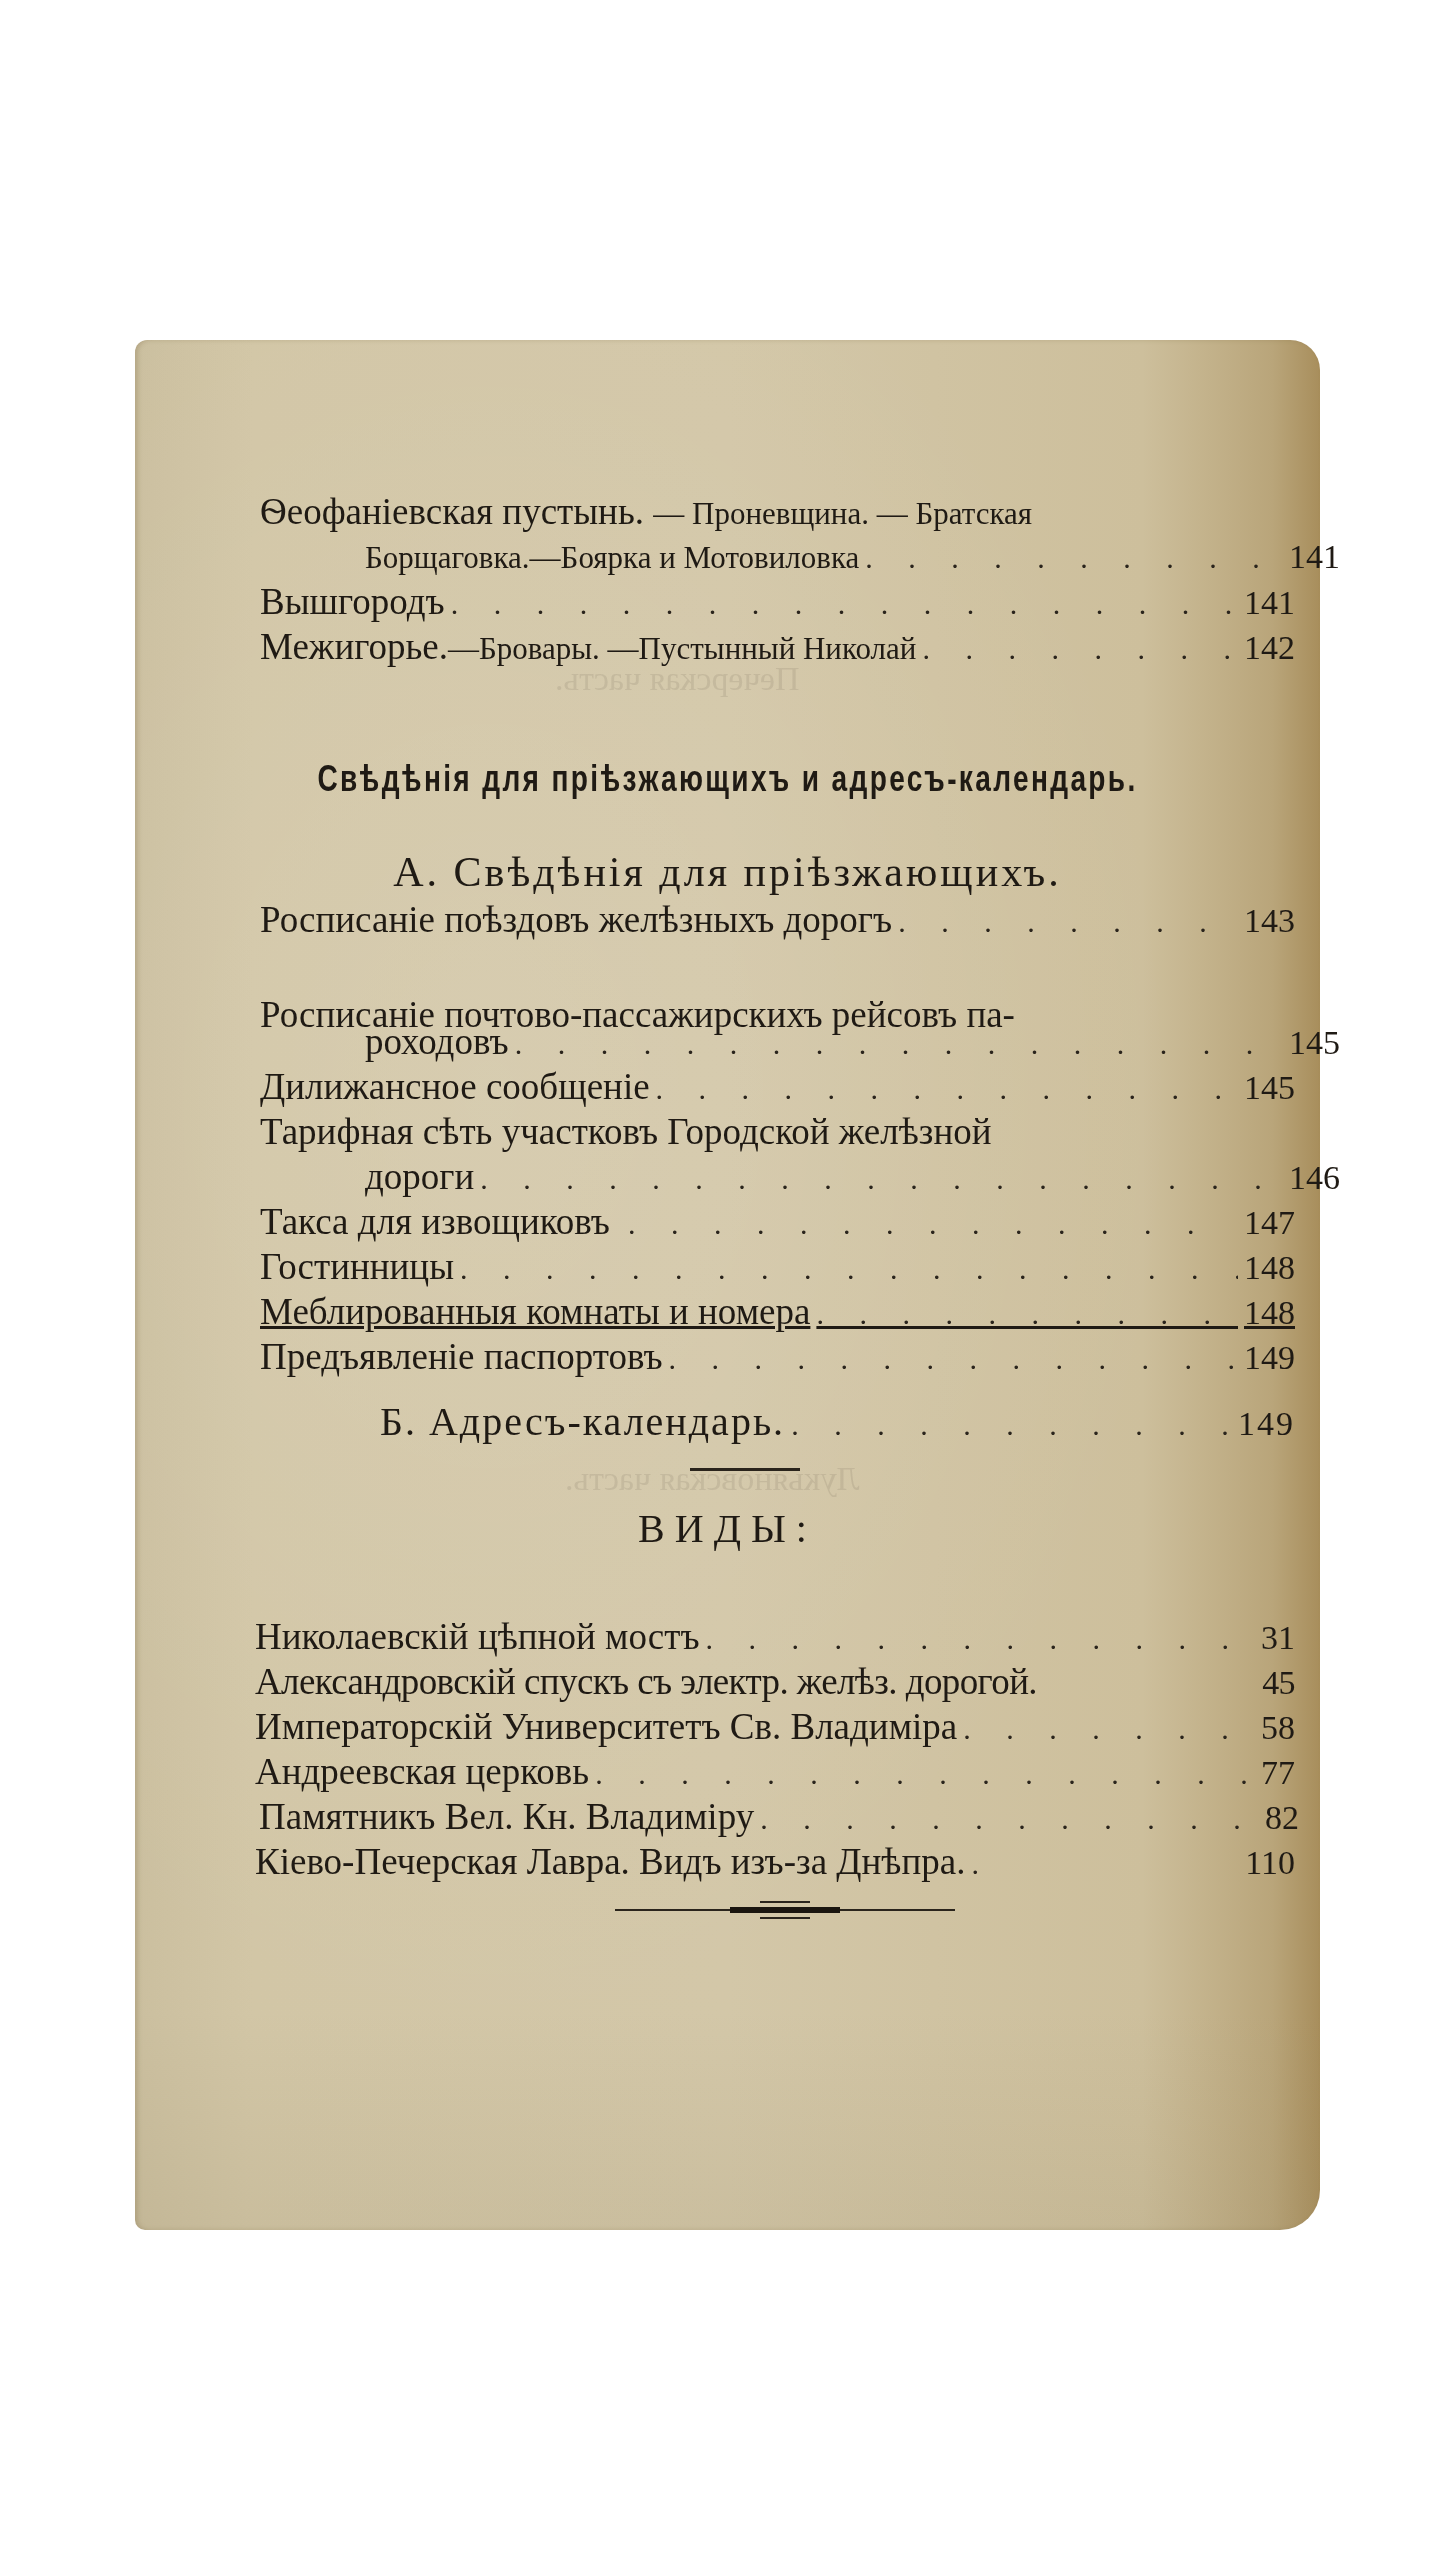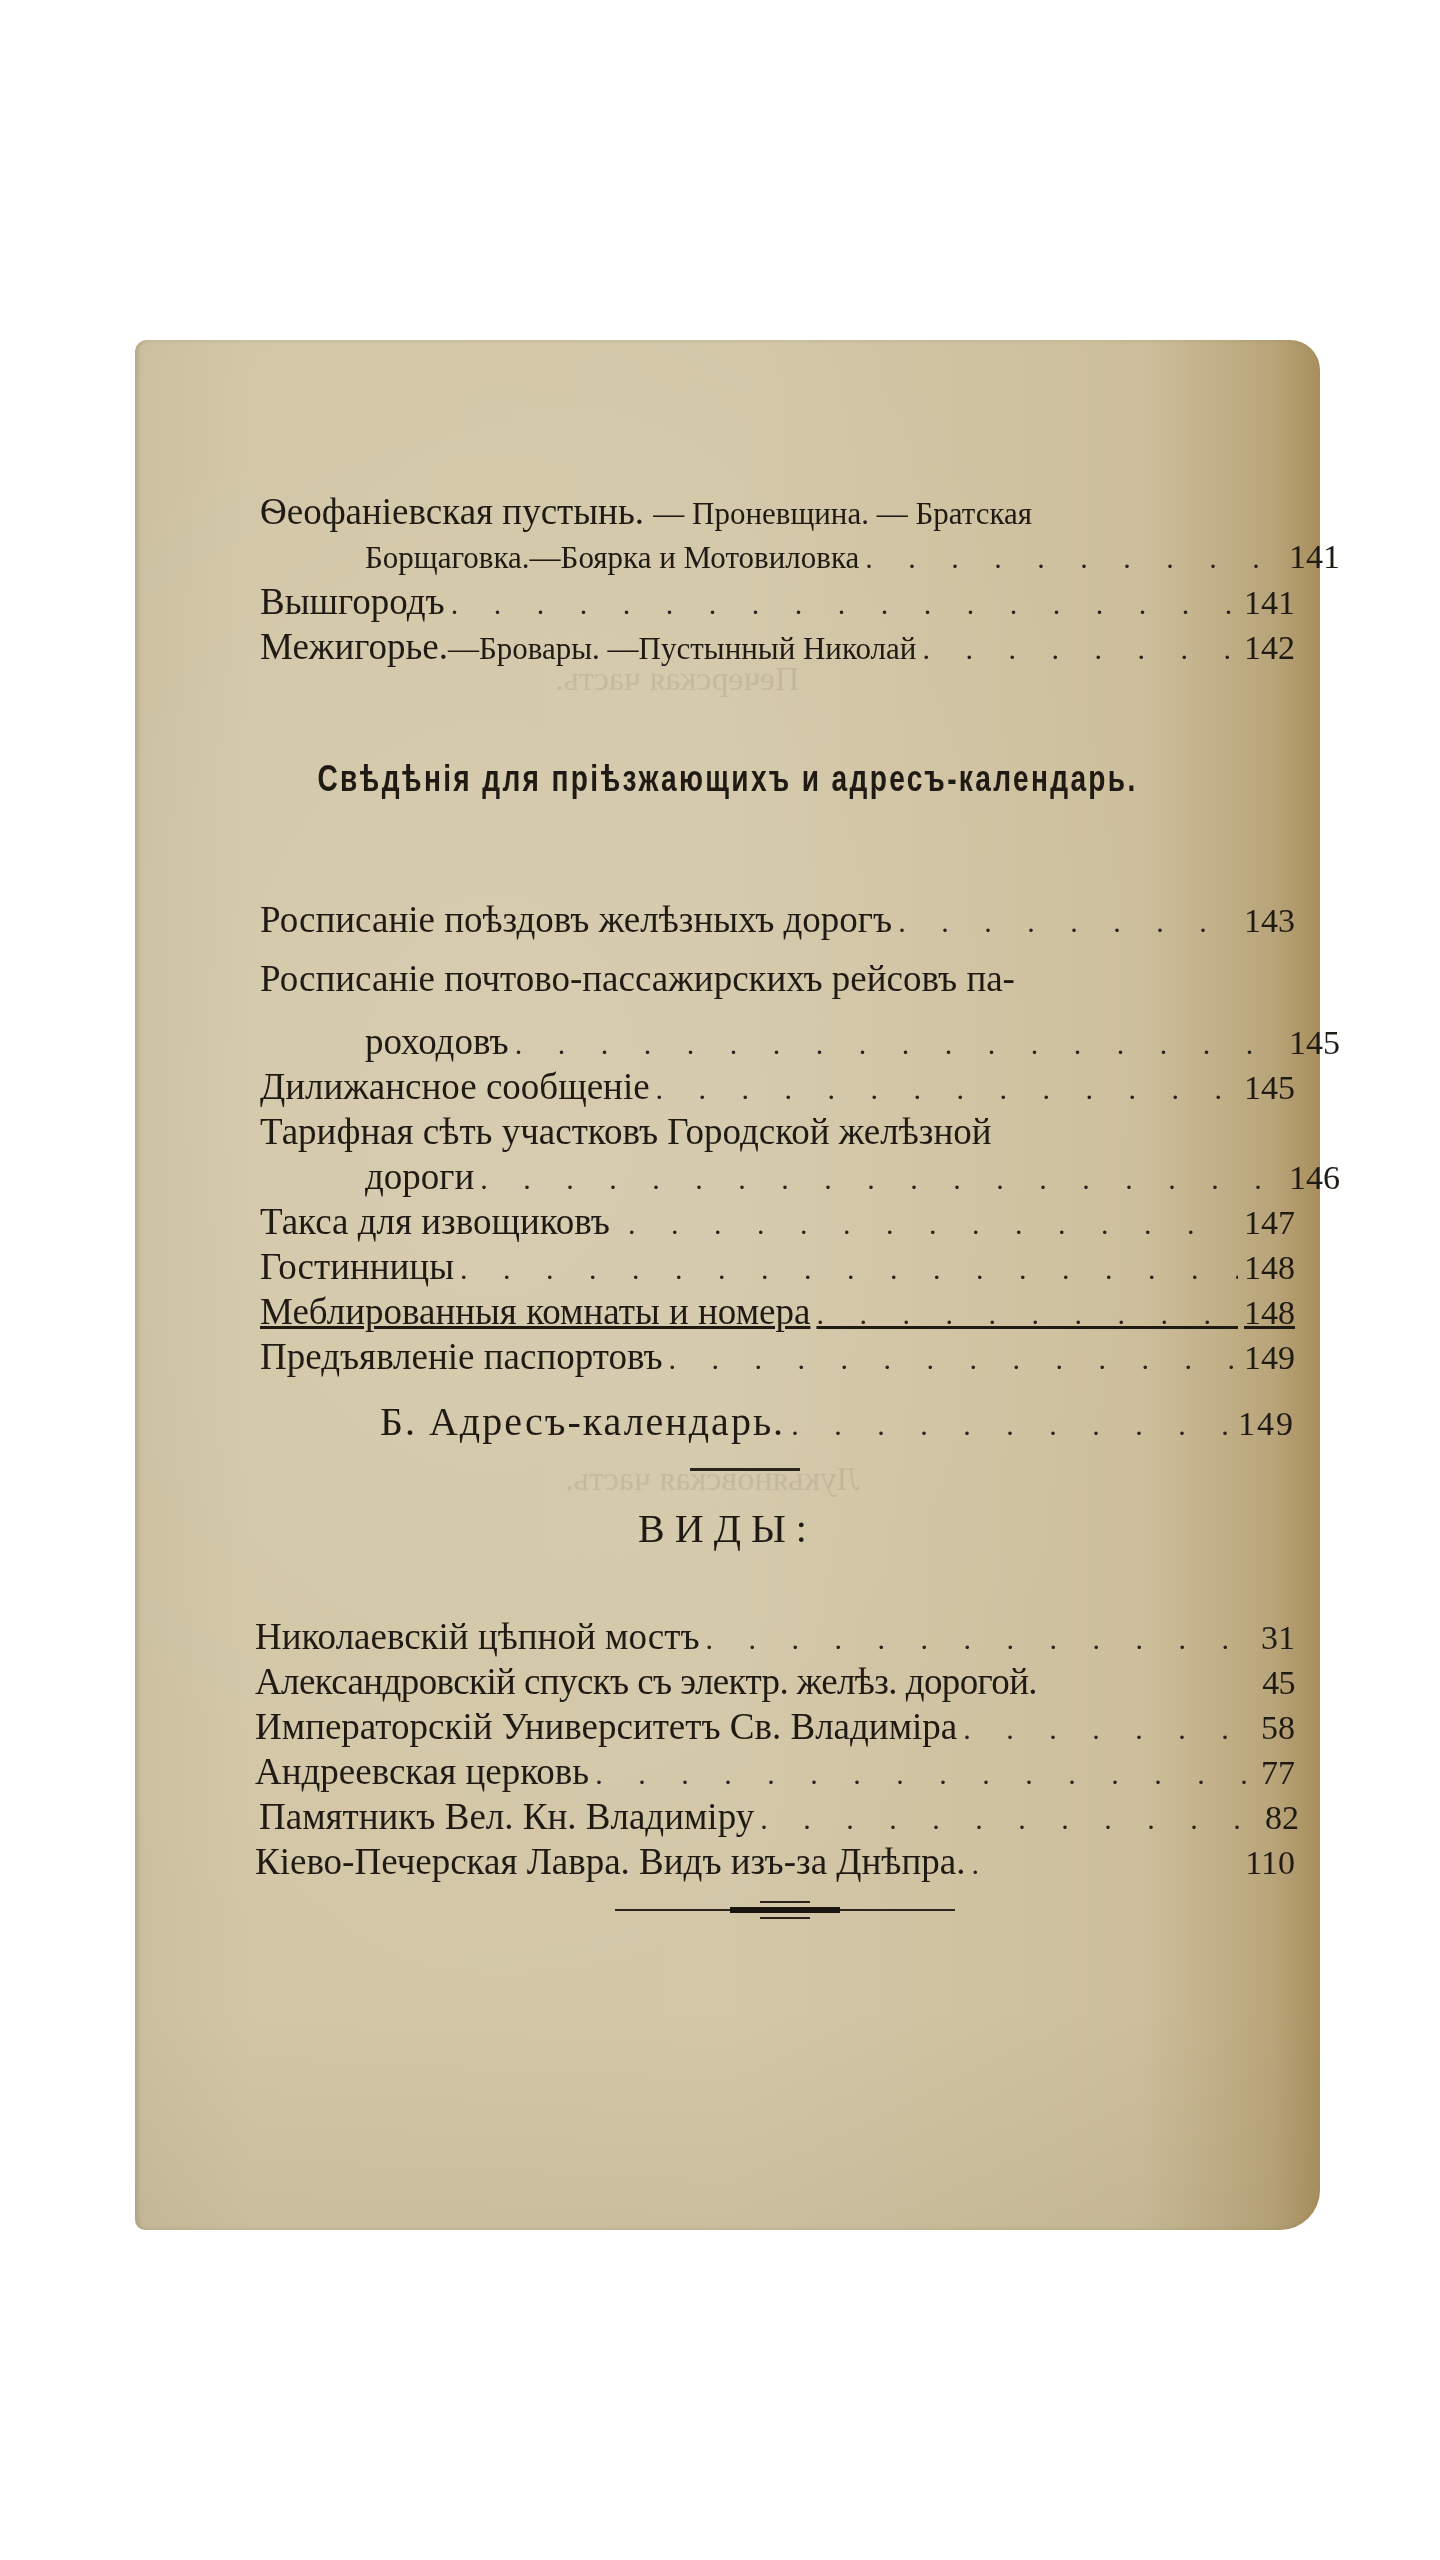--- a/index.html
+++ b/index.html
@@ -92,27 +92,28 @@
     <span class="page-num">141</span>
   </div>
   <div class="entry" style="top:285px;">
     <span class="title"><span>Межигорье.</span><span class="small">—Бровары. —Пустынный Николай</span></span>
     <span class="dots">. . . . . . . . . . . . . . . . . . . . . . . . . . . . . . . . . . . . .</span>
     <span class="page-num">142</span>
   </div>
 
   <div class="heading-bold">Свѣдѣнія для пріѣзжающихъ и адресъ-календарь.</div>
 
+  <div class="subhead" style="top:508px;">А. Свѣдѣнія для пріѣзжающихъ.</div>
 
   <div class="entry" style="top:558px;justify-content:center;">
     <span class="title">Росписаніе поѣздовъ желѣзныхъ дорогъ</span>
     <span class="dots">. . . . . . . . . . . . . . . . . . . . . . . . . . . . . . . . . . . . .</span>
     <span class="page-num">143</span>
   </div>
-  <div class="line-only" style="top:617px;">
+  <div class="line-only" style="top:653px;">
     <span>Росписаніе почтово-пассажирскихъ рейсовъ па-</span>
   </div>
   <div class="entry indent" style="top:680px;">
     <span class="title">роходовъ</span>
     <span class="dots">. . . . . . . . . . . . . . . . . . . . . . . . . . . . . . . . . . . . .</span>
     <span class="page-num">145</span>
   </div>
   <div class="entry" style="top:725px;">
     <span class="title">Дилижансное сообщеніе</span>
     <span class="dots">. . . . . . . . . . . . . . . . . . . . . . . . . . . . . . . . . . . . .</span>

